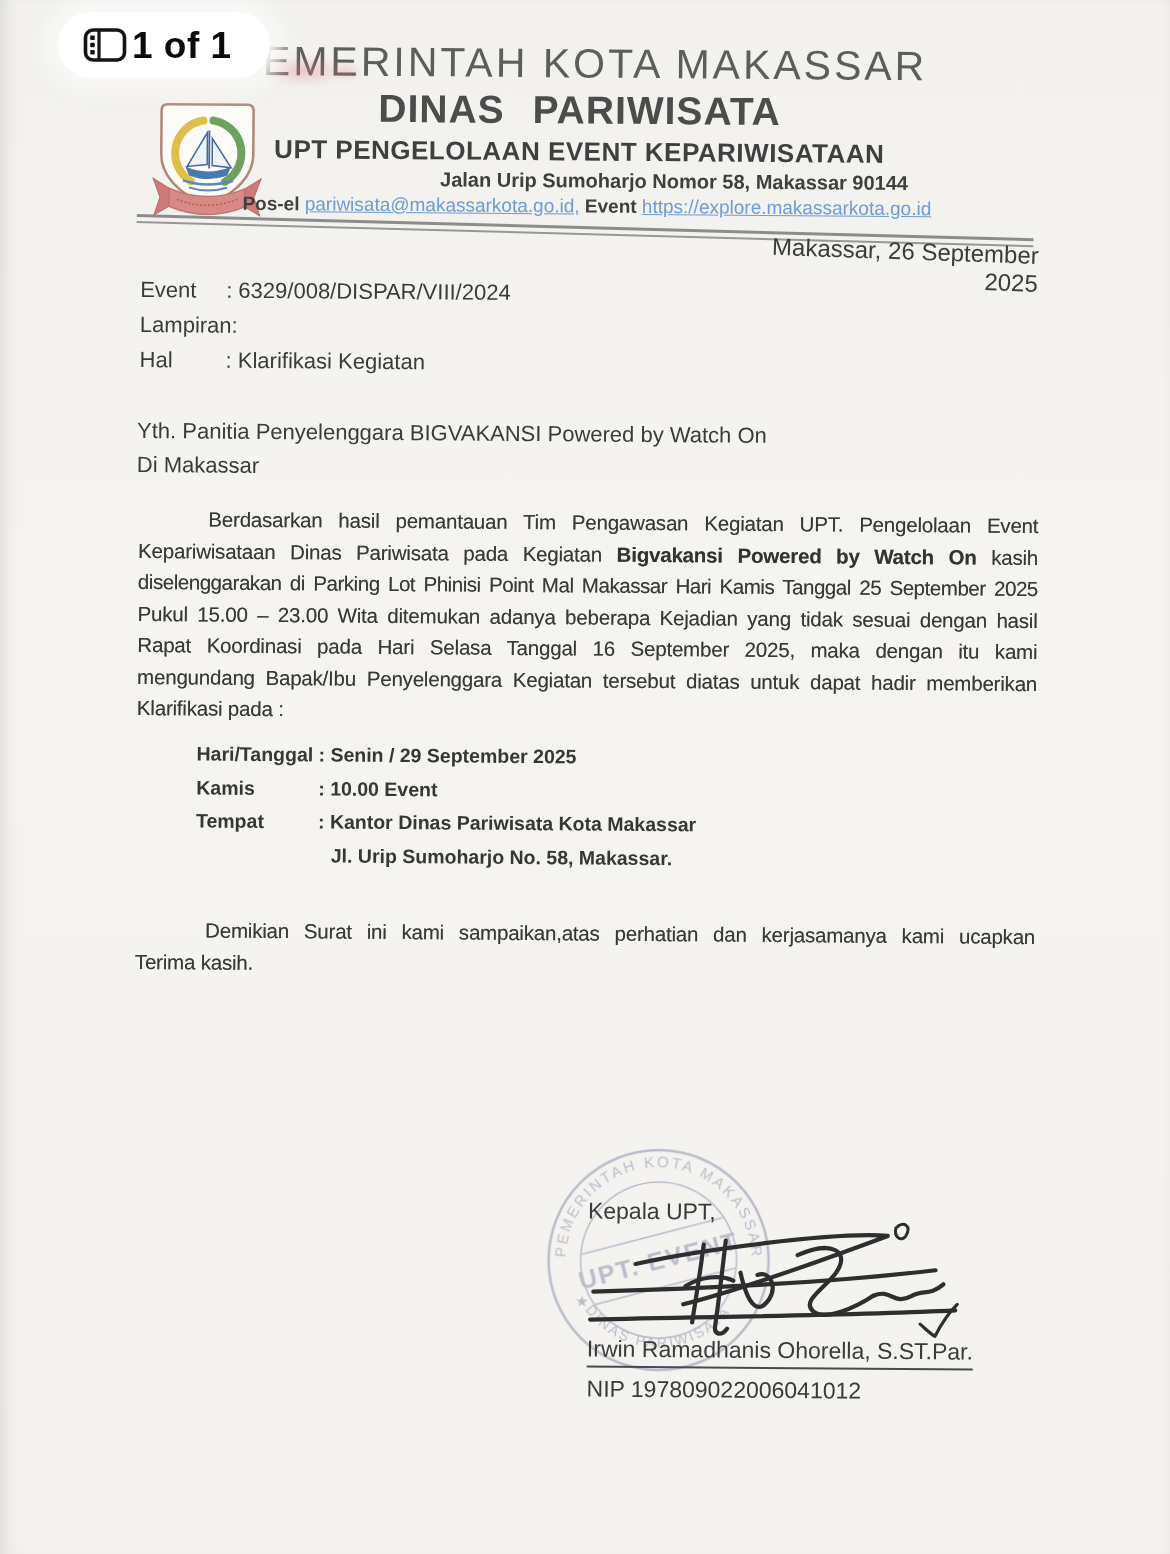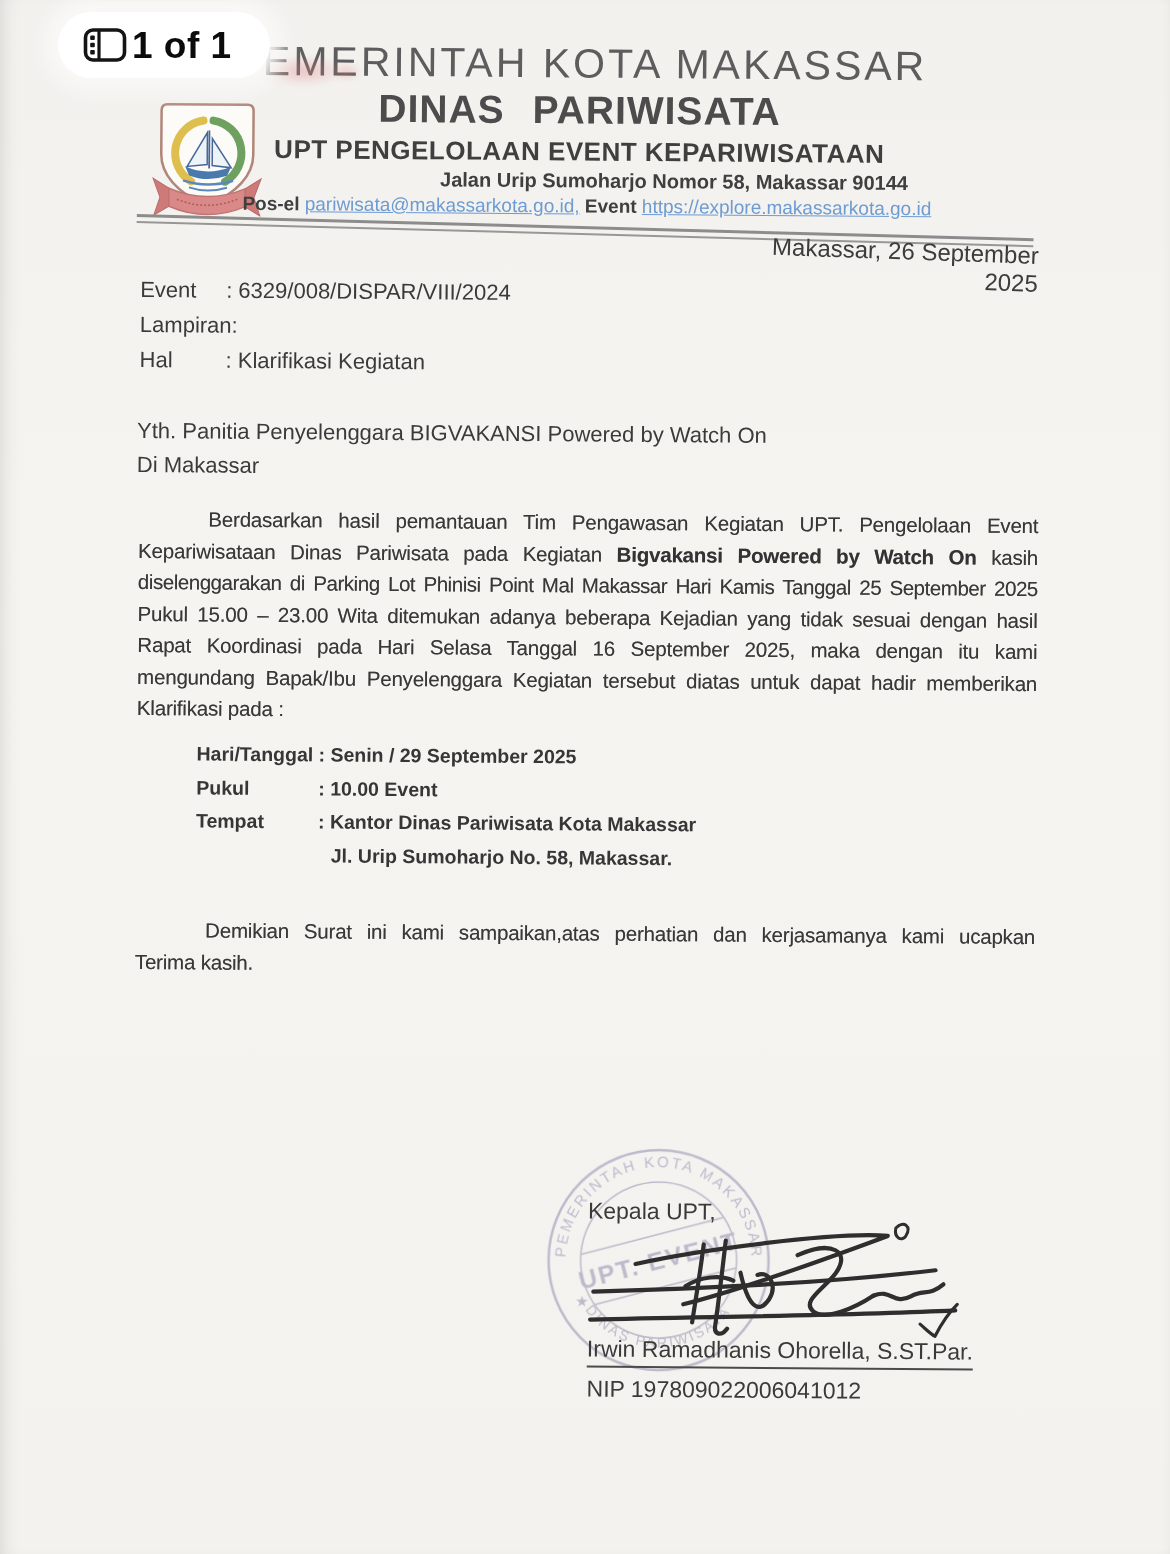--- a/index.html
+++ b/index.html
@@ -150,21 +150,21 @@
       <div class="jline">mengundang Bapak/Ibu Penyelenggara Kegiatan tersebut diatas untuk dapat hadir memberikan</div>
       <div class="plain">Klarifikasi pada :</div>
     </div>
 
     <div class="schedule">
       <div class="row">
         <span class="s-label">Hari/Tanggal</span>
         <span>: Senin / 29 September 2025</span>
       </div>
       <div class="row">
-        <span class="s-label">Pukul</span>
+        <span class="s-label">Kamis</span>
         <span>: 10.00 Event</span>
       </div>
       <div class="row">
         <span class="s-label">Tempat</span>
         <span>: Kantor Dinas Pariwisata Kota Makassar</span>
       </div>
       <div class="row">
         <span class="s-label"></span>
         <span class="s-cont">Jl. Urip Sumoharjo No. 58, Makassar.</span>
       </div>

